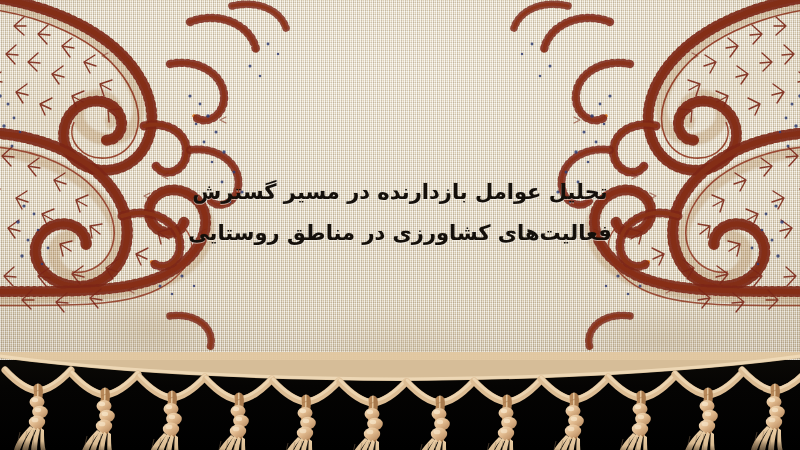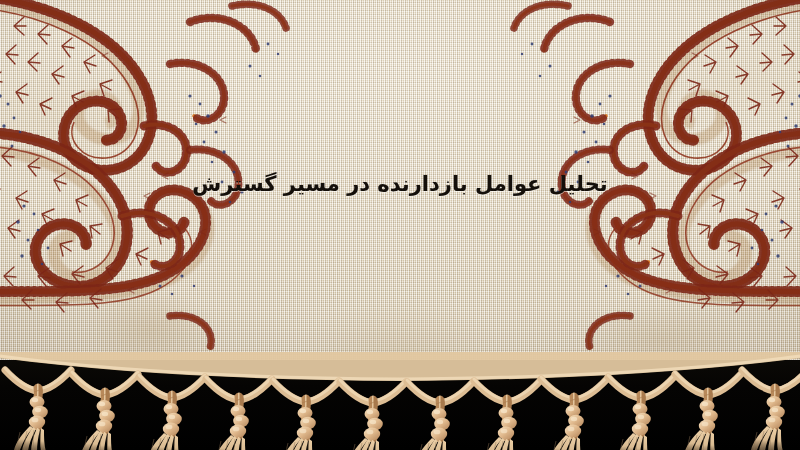--- a/index.html
+++ b/index.html
@@ -56,20 +56,21 @@
   #titlebox{
     position:absolute;left:0;top:168px;width:800px;
     text-align:center;direction:rtl;
   }
   .tline{
     font-family:"DejaVu Sans","Liberation Sans",sans-serif;
     font-weight:bold;font-size:21px;line-height:33px;
     color:#140f0a;letter-spacing:0px;
     text-shadow:0 1px 0 rgba(255,252,244,.55), 0 0 1px rgba(0,0,0,.25);
     white-space:nowrap;
+    margin-top:8px;
   }
 
   
   #black{
     position:absolute;left:0;top:360px;width:800px;height:90px;
     background:linear-gradient(180deg,#0b0906 0%,#050403 30%,#000 100%);
   }
   #fringerow{position:absolute;left:0;top:352px;width:800px;height:98px;}
 </style>
 </head>
@@ -391,20 +392,21 @@
           <path d="M108 56  l6 -3 M108 56  l6 3"></path>
         </g>
       </g>
     </svg>
   </div>
 
   <div id="vig"></div>
 
   <div id="titlebox">
     <div class="tline">تحلیل عوامل بازدارنده در مسیر گسترش</div>
+    <div class="tline">فعالیت‌های کشاورزی در مناطق روستایی</div>
   </div>
 
   <div id="black"></div>
 
   <div id="fringerow">
     <svg viewBox="0 0 800 98" width="800" height="98" xmlns="http://www.w3.org/2000/svg">
       <defs>
         <linearGradient id="cordg" x1="0" y1="0" x2="1" y2="0">
           <stop offset="0%" stop-color="#b8895a"></stop>
           <stop offset="32%" stop-color="#f0d7b2"></stop>

